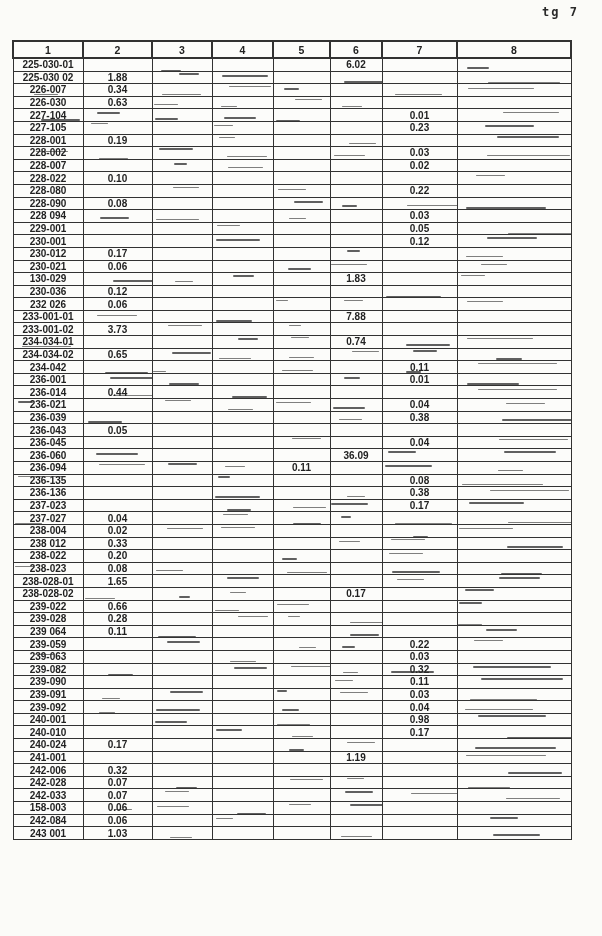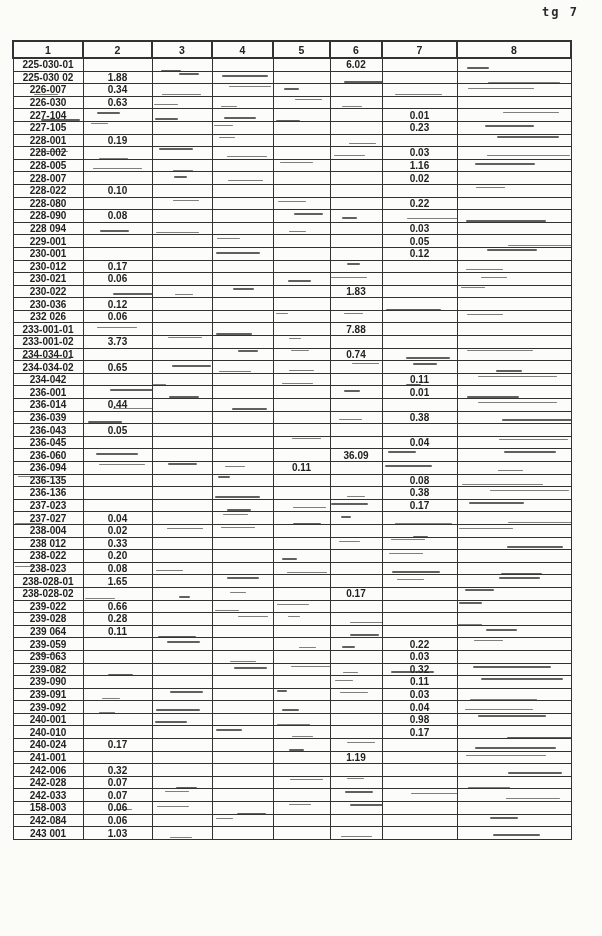--- a/index.html
+++ b/index.html
@@ -230,38 +230,20 @@
         <td></td>
         <td>
           <span class="streak thin" style="left: 6.3788%; width: 61.0263%; top: 7.92895px;"></span>
         </td>
         <td>0.03</td>
         <td>
           <span class="streak thin" style="left: 26.3833%; width: 73.5276%; top: 7.80835px;"></span>
         </td>
       </tr>
       <tr>
-        <td>228-005</td>
-        <td>
-          <span class="streak thin" style="left: 14.1048%; width: 71.3065%; top: 8.53567px;"></span>
-        </td>
-        <td>
-          <span class="streak thin" style="left: 35.3115%; width: 33.852%; top: 10.6587px;"></span>
-        </td>
-        <td></td>
-        <td>
-          <span class="streak thin" style="left: 10.8431%; width: 58.8668%; top: 1.8554px;"></span>
-        </td>
-        <td></td>
-        <td>1.16</td>
-        <td>
-          <span class="streak" style="left: 15.3579%; width: 53.0602%; top: 3.40024px;"></span>
-        </td>
-      </tr>
-      <tr>
         <td>228-007</td>
         <td></td>
         <td>
           <span class="streak" style="left: 36.1572%; width: 23.0327%; top: 3.46636px;"></span>
         </td>
         <td>
           <span class="streak thin" style="left: 25.1866%; width: 59.3023%; top: 7.70728px;"></span>
         </td>
         <td></td>
         <td></td>
@@ -380,21 +362,21 @@
         </td>
         <td>
           <span class="streak thin" style="left: 1.67729%; width: 69.1406%; top: 3.51836px;"></span>
         </td>
         <td></td>
         <td>
           <span class="streak thin" style="left: 20.3874%; width: 22.9962%; top: 3.81874px;"></span>
         </td>
       </tr>
       <tr>
-        <td>230-022</td>
+        <td>130-029</td>
         <td>
           <span class="streak" style="left: 42.8833%; width: 68.6221%; top: 7.37634px;"></span>
         </td>
         <td>
           <span class="streak thin" style="left: 38.4969%; width: 30.8349%; top: 8.37259px;"></span>
         </td>
         <td>
           <span class="streak" style="left: 33.6804%; width: 35.3149%; top: 2.09523px;"></span>
         </td>
         <td></td>
@@ -541,20 +523,40 @@
         <td>0.44<span class="streak thin" style="left: 44.0137%; width: 70.2377%; top: 9.05823px;"></span></td>
         <td></td>
         <td>
           <span class="streak" style="left: 32.2387%; width: 58.1503%; top: 9.32869px;"></span>
         </td>
         <td></td>
         <td></td>
         <td></td>
         <td>
           <span class="streak thin" style="left: 17.9852%; width: 69.8752%; top: 2.98404px;"></span>
+        </td>
+      </tr>
+      <tr>
+        <td>236-021<span class="streak" style="left: 6.41841%; width: 21.8388%; top: 2.35082px;"></span></td>
+        <td></td>
+        <td>
+          <span class="streak thin" style="left: 21.2974%; width: 43.1655%; top: 1.20733px;"></span>
+        </td>
+        <td>
+          <span class="streak thin" style="left: 25.7544%; width: 41.5561%; top: 10.3681px;"></span>
+        </td>
+        <td>
+          <span class="streak thin" style="left: 5.262%; width: 61.9974%; top: 3.01928px;"></span>
+        </td>
+        <td>
+          <span class="streak" style="left: 4.85822%; width: 63.2517%; top: 8.44152px;"></span>
+        </td>
+        <td>0.04</td>
+        <td>
+          <span class="streak thin" style="left: 42.9823%; width: 34.8972%; top: 3.50168px;"></span>
         </td>
       </tr>
       <tr>
         <td>236-039</td>
         <td>
           <span class="streak" style="left: 6.10772%; width: 50.3293%; top: 9.34345px;"></span>
         </td>
         <td></td>
         <td></td>
         <td></td>

